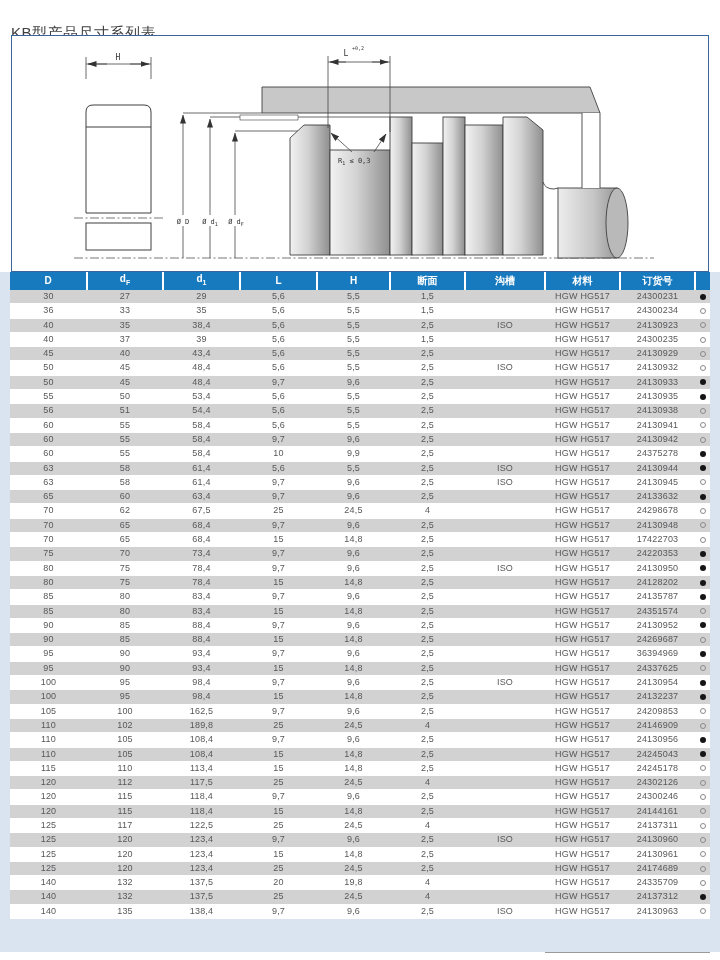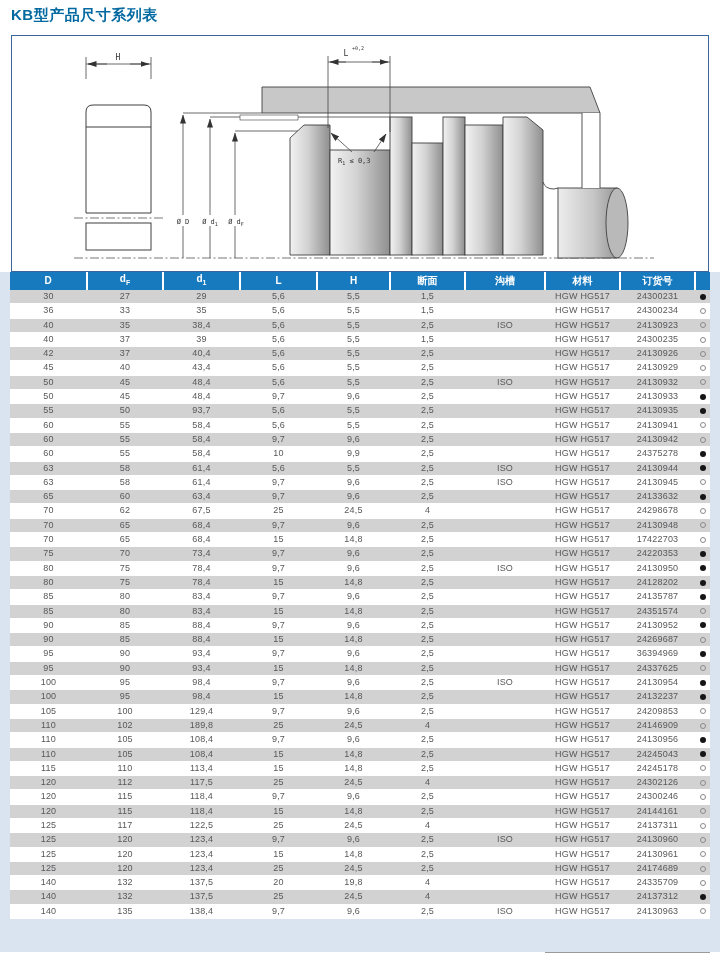--- a/index.html
+++ b/index.html
@@ -1,18 +1,18 @@
 <!DOCTYPE html>
 <html><head>
 <meta charset="utf-8">
 <style>
   * { margin:0; padding:0; box-sizing:border-box; }
   body { width:720px; height:960px; background:#ffffff; font-family:"Liberation Sans", sans-serif; overflow:hidden; }
   .page { position:relative; width:720px; height:960px; background:#fff; }
-  .title { position:absolute; left:11px; top:6px; font-size:15px; font-weight:bold; color:#0369a1; letter-spacing:0.5px; }
+  .title { position:absolute; left:11px; top:24px; font-size:15px; font-weight:normal; color:#404040; letter-spacing:0.5px; }
   .side-band { position:absolute; left:0; top:272px; width:720px; height:680px; background:#d9e4f0; }
   .draw-box { position:absolute; left:11px; top:35px; width:698px; height:237px; border:1px solid #38669a; background:#fff; }
   .dim-table { position:absolute; left:10px; top:272px; width:700px; border-collapse:collapse; table-layout:fixed; background:#fff; }
   .dim-table th { background:#187abe; color:#fff; font-size:10px; font-weight:bold; height:14px; text-align:center; vertical-align:middle; border-right:2px solid #fff; padding:0; line-height:14px; }
   .dim-table th:last-child { border-right:none; }
   .dim-table th sub { font-size:7px; }
   .dim-table td { font-size:9px; color:#58585a; text-align:center; vertical-align:middle; height:13.3px; padding:0; border-bottom:1px solid #fff; letter-spacing:0.2px; line-height:13.3px; white-space:nowrap; overflow:hidden; }
   .dim-table tbody tr:nth-child(odd) td { background:#d2d2d3; }
   .dim-table tbody tr:nth-child(even) td { background:#ffffff; }
   .dot { display:inline-block; width:6px; height:6px; border-radius:50%; vertical-align:middle; }
@@ -203,32 +203,20 @@
           <td>39</td>
           <td>5,6</td>
           <td>5,5</td>
           <td>1,5</td>
           <td></td>
           <td>HGW HG517</td>
           <td>24300235</td>
           <td><span class="dot open"></span></td>
         </tr>
         <tr>
-          <td>42</td>
-          <td>37</td>
-          <td>40,4</td>
-          <td>5,6</td>
-          <td>5,5</td>
-          <td>2,5</td>
-          <td></td>
-          <td>HGW HG517</td>
-          <td>24130926</td>
-          <td><span class="dot open"></span></td>
-        </tr>
-        <tr>
           <td>45</td>
           <td>40</td>
           <td>43,4</td>
           <td>5,6</td>
           <td>5,5</td>
           <td>2,5</td>
           <td></td>
           <td>HGW HG517</td>
           <td>24130929</td>
           <td><span class="dot open"></span></td>
@@ -253,28 +241,40 @@
           <td>9,6</td>
           <td>2,5</td>
           <td></td>
           <td>HGW HG517</td>
           <td>24130933</td>
           <td><span class="dot filled"></span></td>
         </tr>
         <tr>
           <td>55</td>
           <td>50</td>
-          <td>93,7</td>
+          <td>53,4</td>
           <td>5,6</td>
           <td>5,5</td>
           <td>2,5</td>
           <td></td>
           <td>HGW HG517</td>
           <td>24130935</td>
           <td><span class="dot filled"></span></td>
+        </tr>
+        <tr>
+          <td>56</td>
+          <td>51</td>
+          <td>54,4</td>
+          <td>5,6</td>
+          <td>5,5</td>
+          <td>2,5</td>
+          <td></td>
+          <td>HGW HG517</td>
+          <td>24130938</td>
+          <td><span class="dot open"></span></td>
         </tr>
         <tr>
           <td>60</td>
           <td>55</td>
           <td>58,4</td>
           <td>5,6</td>
           <td>5,5</td>
           <td>2,5</td>
           <td></td>
           <td>HGW HG517</td>
@@ -505,21 +505,21 @@
           <td>14,8</td>
           <td>2,5</td>
           <td></td>
           <td>HGW HG517</td>
           <td>24132237</td>
           <td><span class="dot filled"></span></td>
         </tr>
         <tr>
           <td>105</td>
           <td>100</td>
-          <td>129,4</td>
+          <td>162,5</td>
           <td>9,7</td>
           <td>9,6</td>
           <td>2,5</td>
           <td></td>
           <td>HGW HG517</td>
           <td>24209853</td>
           <td><span class="dot open"></span></td>
         </tr>
         <tr>
           <td>110</td>

